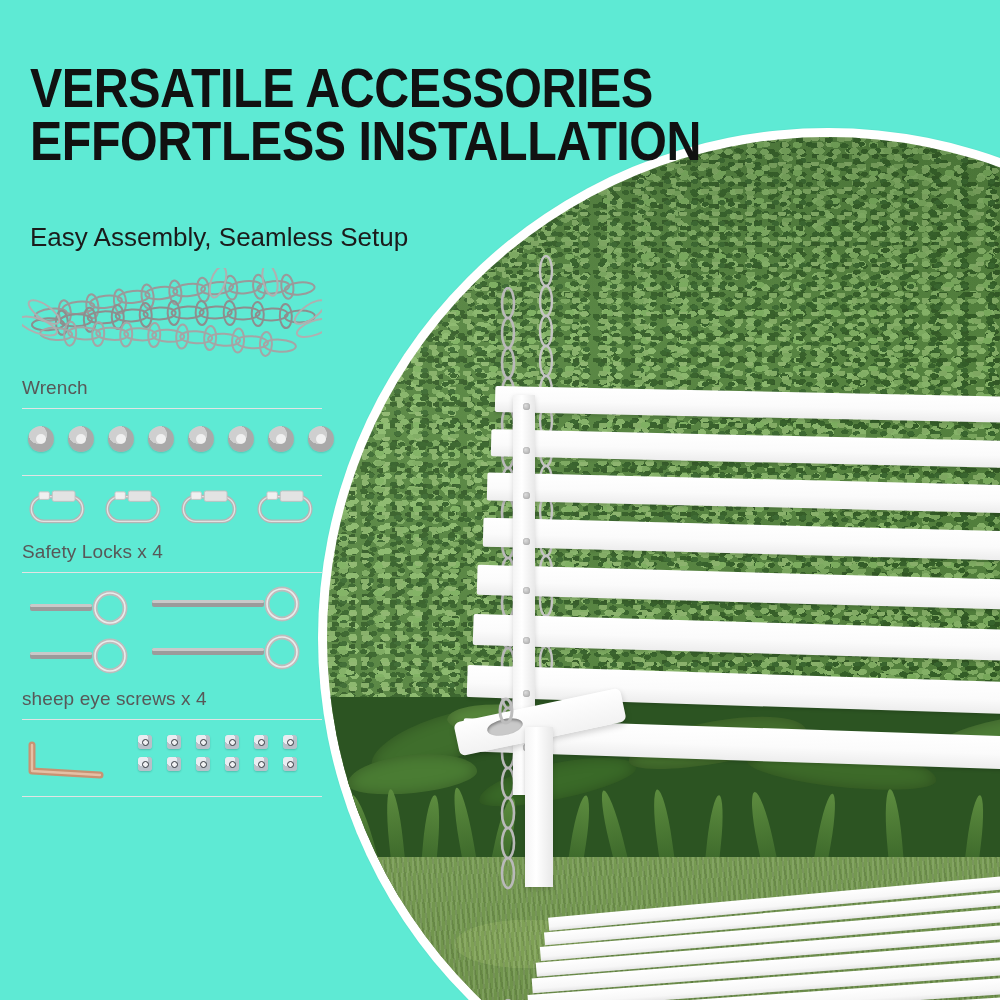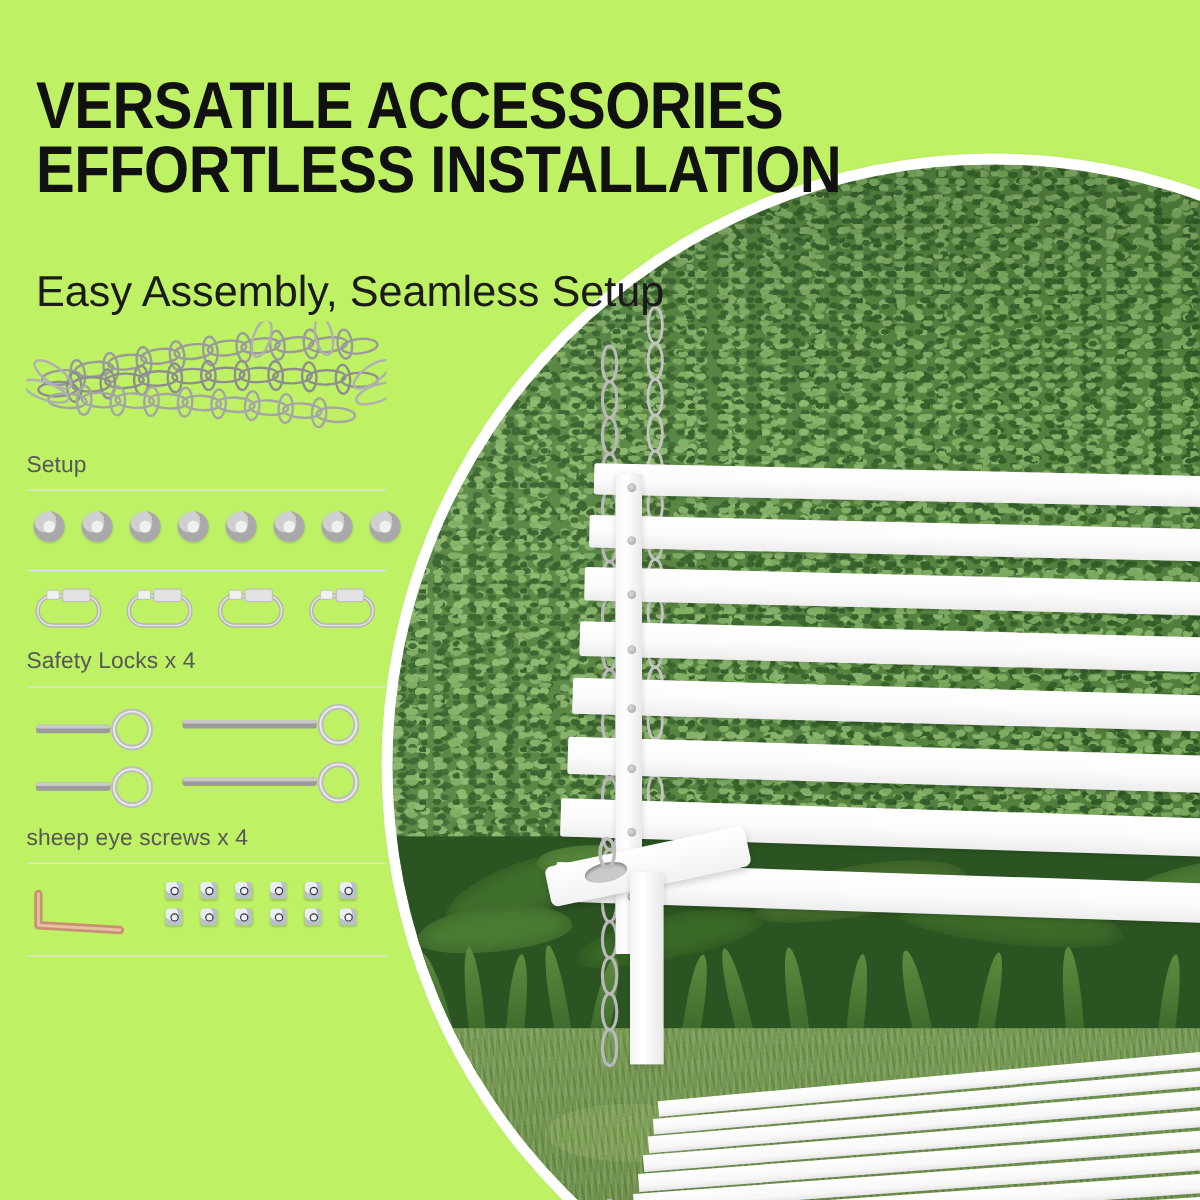--- a/index.html
+++ b/index.html
@@ -2,37 +2,37 @@
 <html><head>
 <meta charset="utf-8">
 <style>
   html,body{margin:0;padding:0;}
   body{
     width:1000px;height:1000px;
     background:#f2f2f2;
     font-family:"Liberation Sans", sans-serif;
     overflow:hidden;
   }
-  .canvas{position:relative;width:1000px;height:1000px;background:#bef264;overflow:hidden;}
+  .canvas{position:relative;width:1000px;height:1000px;background:#5eead4;overflow:hidden;}
 
   
   .headline{
     position:absolute;left:30px;top:62px;width:700px;z-index:40;
     color:#111;
     font-weight:700;
     font-size:55px;
     line-height:0.97;
     letter-spacing:-0.5px;
     transform:scaleX(0.88);
     transform-origin:left top;
   }
   .headline .l{display:block;white-space:nowrap;}
   .subhead{
     position:absolute;left:30px;top:222px;z-index:40;
-    color:#1b1b1b;font-size:36px;font-weight:400;letter-spacing:0px;
+    color:#1b1b1b;font-size:26px;font-weight:400;letter-spacing:0px;
     white-space:nowrap;
   }
 
   
   .photo-ring{
     position:absolute;
     left:318px;top:128px;
     width:1020px;height:1020px;
     border-radius:50%;
     background:#ffffff;
@@ -413,21 +413,21 @@
               <ellipse cx="16" cy="58" rx="7" ry="20" transform="rotate(-70 16 58)"></ellipse>
               <ellipse cx="22" cy="44" rx="7" ry="18" transform="rotate(-55 22 44)"></ellipse>
               <ellipse cx="288" cy="44" rx="7" ry="18" transform="rotate(55 288 44)"></ellipse>
               <ellipse cx="292" cy="60" rx="7" ry="18" transform="rotate(70 292 60)"></ellipse>
               <ellipse cx="196" cy="14" rx="7" ry="16" transform="rotate(18 196 14)"></ellipse>
               <ellipse cx="248" cy="12" rx="7" ry="16" transform="rotate(-12 248 12)"></ellipse>
             </g>
           </g>
         </svg>
       </div>
-      <div class="acc-label">Setup</div>
+      <div class="acc-label">Wrench</div>
     </div>
 
     <div class="acc-row">
       <div class="acc-icons">
         <div class="washer" style="left:6px;"></div>
         <div class="washer" style="left:46px;"></div>
         <div class="washer" style="left:86px;"></div>
         <div class="washer" style="left:126px;"></div>
         <div class="washer" style="left:166px;"></div>
         <div class="washer" style="left:206px;"></div>

